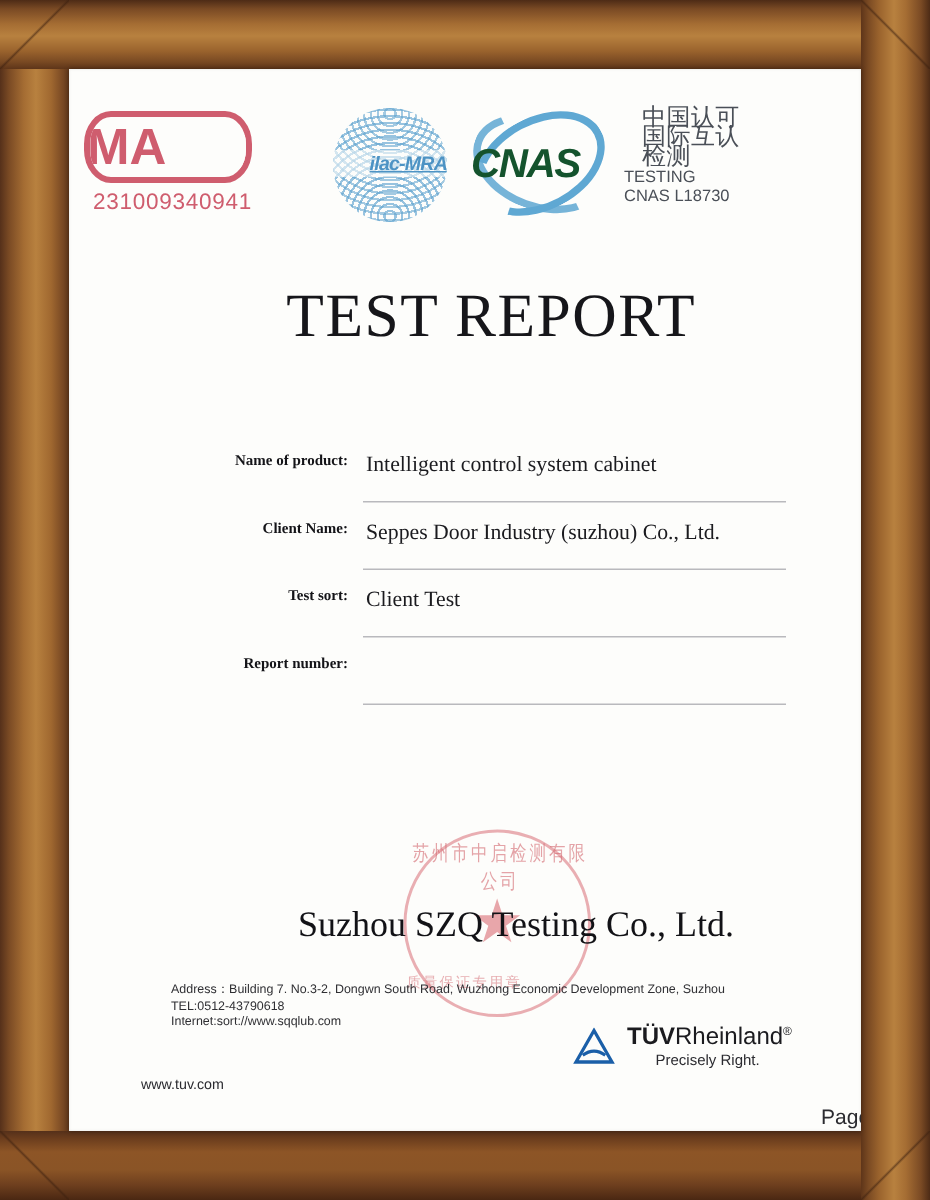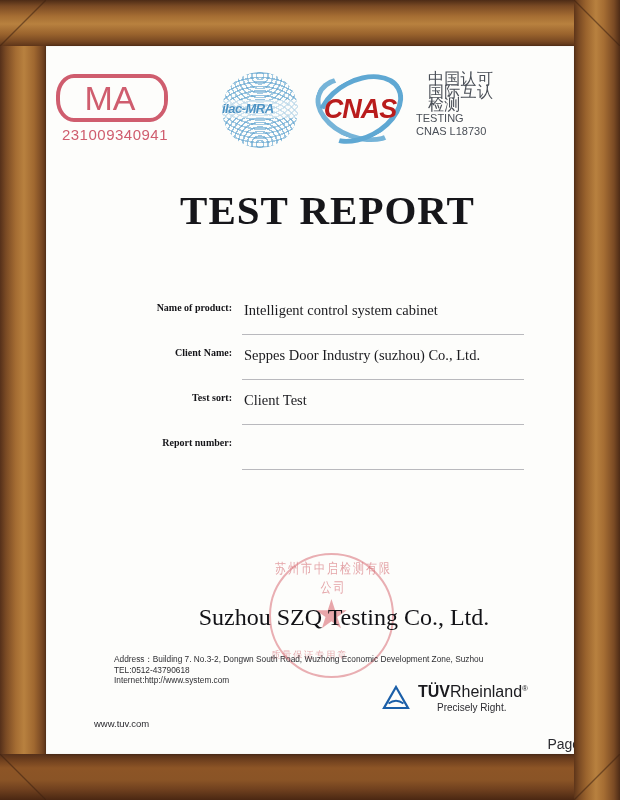--- a/index.html
+++ b/index.html
@@ -73,23 +73,22 @@
   
   .cma { position: absolute; left: 10px; top: 10px; width: 118px; }
   .cma-badge {
     width: 112px; height: 48px;
     border: 4px solid #cf5d6e;
     border-radius: 18px/22px;
     position: relative;
     color: #cf5d6e;
     font-family: "Liberation Sans", sans-serif;
     font-size: 34px;
-    font-weight: normal;
+    font-weight: bold;
     line-height: 42px;
-    text-align: center;
     letter-spacing: 0px;
     overflow: hidden;
   }
   .cma-badge .cma-text { position: relative; left: -2px; top: -1px; }
   .cma-badge::after {
     
     content: "";
     position: absolute;
     right: -5px; top: 12px;
     width: 14px; height: 22px;
@@ -116,29 +115,30 @@
         rgba(90,160,205,0.00) 0px, rgba(90,160,205,0.00) 3px,
         rgba(90,160,205,0.62) 3px, rgba(90,160,205,0.62) 4.5px),
       repeating-radial-gradient(circle at 50% 5%,
         rgba(90,160,205,0.00) 0px, rgba(90,160,205,0.00) 3px,
         rgba(90,160,205,0.55) 3px, rgba(90,160,205,0.55) 4.5px);
     overflow: hidden;
   }
   .ilac-label {
     position: absolute;
     left: 0; top: 28px; width: 76px;
-    text-align: left;
+    text-align: right;
     font-family: "Liberation Sans", sans-serif;
     font-size: 13px;
     font-weight: bold;
     font-style: italic;
     color: #4d93c4;
     background: rgba(253,253,251,0.55);
     line-height: 18px;
     letter-spacing: -0.5px;
+    text-decoration: underline;
   }
 
   
   .cnas {
     position: absolute;
     left: 268px; top: 14px;
     width: 92px; height: 62px;
   }
   .cnas-oval {
     position: absolute; inset: 0;
@@ -152,27 +152,27 @@
     border: 5px solid #5fa8d3;
     border-radius: 50%;
     border-right-color: transparent;
     border-top-color: transparent;
     transform: rotate(20deg);
     opacity: 0.85;
   }
   .cnas-text {
     position: absolute;
     left: 0; top: 16px; width: 92px;
-    text-align: center;
+    text-align: left;
     font-family: "Liberation Sans", sans-serif;
     font-weight: bold;
     font-style: italic;
     font-size: 27px;
     line-height: 30px;
-    color: #b91c1c;
+    color: #14532d;
     letter-spacing: -1px;
   }
 
   
   .cnas-info {
     position: absolute;
     left: 370px; top: 8px;
     font-family: "Liberation Sans", sans-serif;
     font-size: 11px;
     line-height: 13.2px;
@@ -181,21 +181,21 @@
   }
   .cnas-info .zh { font-size: 16px; letter-spacing: 0.3px; margin-left: 12px; }
 
   
   .title {
     position: absolute;
     left: 0; top: 140px;
     width: 528px;
     text-align: center;
     font-family: "Liberation Serif", serif;
-    font-weight: bold;
+    font-weight: normal;
     font-size: 41px;
     letter-spacing: 1px;
     color: #16161a;
     padding-left: 35px;
   }
 
   
   .fields {
     position: absolute;
     left: 58px; top: 252px;
@@ -409,21 +409,21 @@
       <div class="seal-top-text">苏州市中启检测有限公司</div>
       <div class="seal-star">★</div>
       <div class="seal-bottom-text">质量保证专用章</div>
     </div>
 
     <div class="company">Suzhou SZQ Testing Co., Ltd.</div>
 
     <div class="address">
       <div>Address：Building 7. No.3-2, Dongwn South Road, Wuzhong Economic Development Zone, Suzhou</div>
       <div>TEL:0512-43790618</div>
-      <div>Internet:http://www.system.com</div>
+      <div>Internet:sort://www.sqqlub.com</div>
     </div>
 
     <div class="tuv">
       <svg class="tuv-mark" viewBox="0 0 28 26">
         <path d="M14 2 L26 23 L2 23 Z" fill="none" stroke="#1b5fa8" stroke-width="2.2"></path>
         <path d="M6.5 18.5 Q14 13 21.5 18.5" fill="none" stroke="#1b5fa8" stroke-width="2"></path>
       </svg>
       <div class="tuv-name"><b>TÜV</b><span>Rheinland</span><span class="tuv-reg">®</span></div>
       <div class="tuv-tagline">Precisely Right.</div>
     </div>

